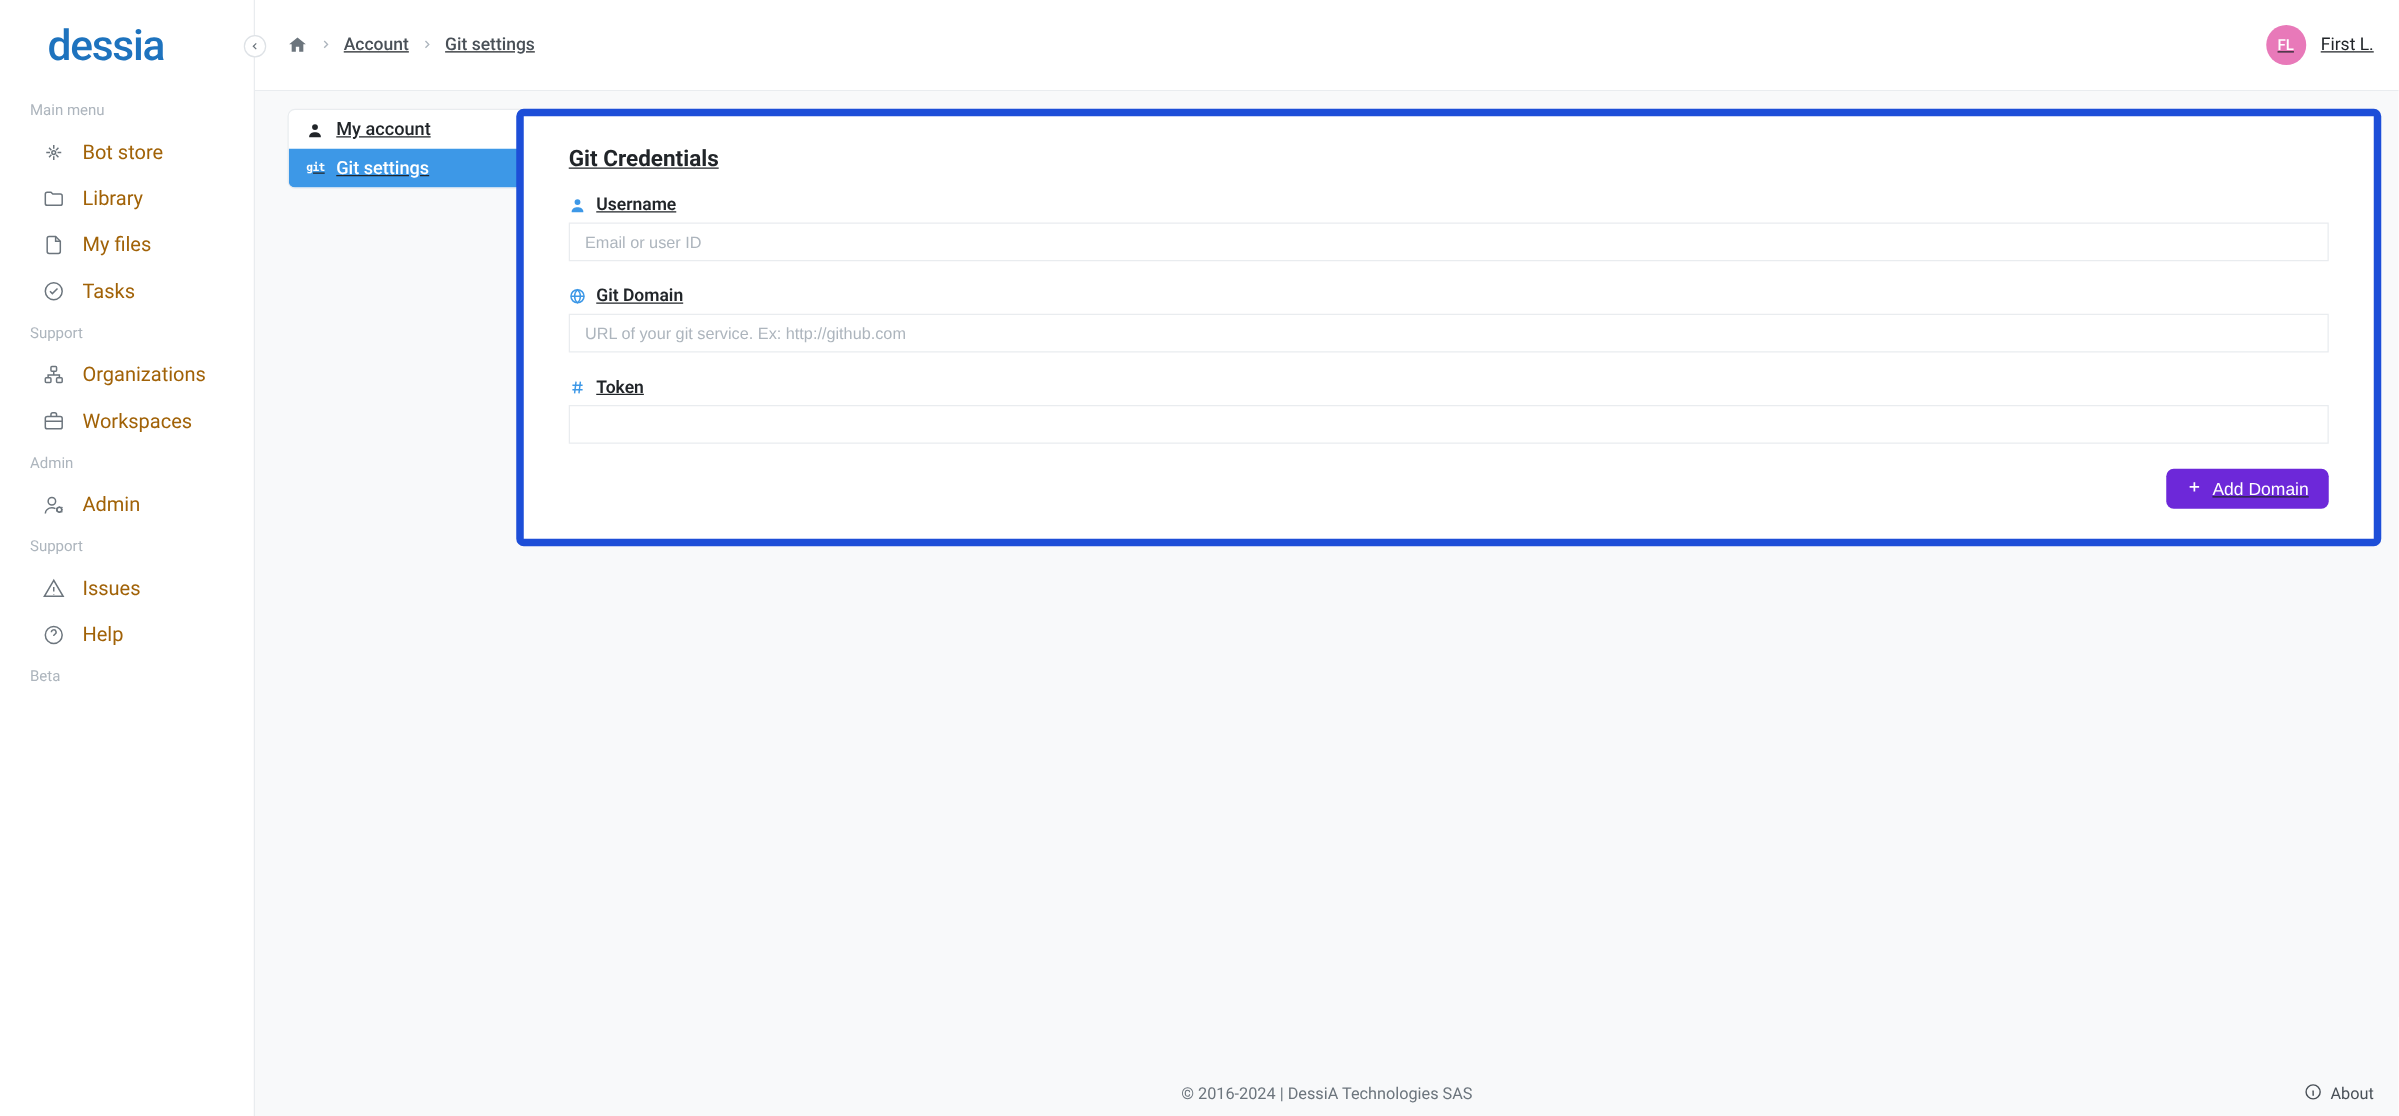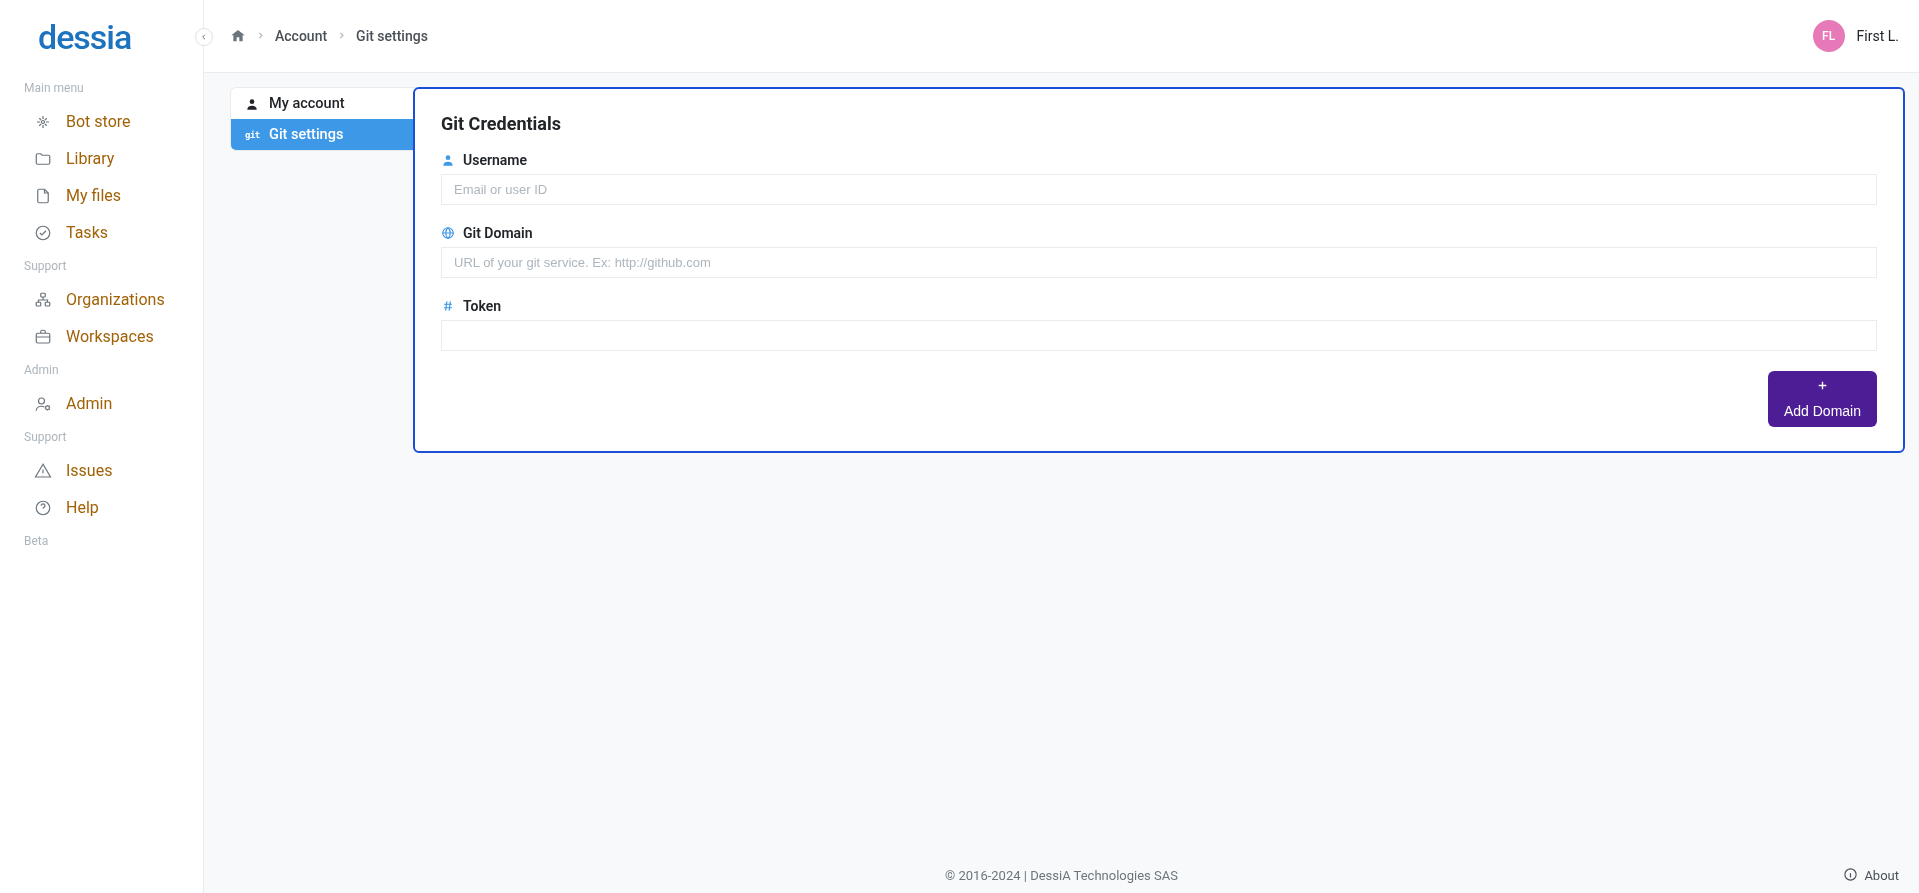--- a/index.html
+++ b/index.html
@@ -62,20 +62,21 @@
     flex-shrink: 0;
   }
   .side-icon svg { stroke: #6c757d; }
 
   
   .main {
     flex: 1;
     display: flex;
     flex-direction: column;
     height: 100%;
+    text-decoration: underline;
   }
   .topbar {
     height: 73px;
     border-bottom: 1px solid #e9ecef;
     display: flex;
     align-items: center;
     padding: 0 20px 0 0;
     position: relative;
   }
   .collapse-btn {
@@ -170,23 +171,23 @@
     background: transparent;
     letter-spacing: -0.5px;
   }
 
   .panel-wrap {
     flex: 1;
     padding: 14px 14px 0 0;
   }
   .panel {
     background: #fff;
-    border: 2px solid #1d4ed8;
+    border: 6px solid #1d4ed8;
     border-radius: 6px;
-    padding: 24px 26px;
+    padding: 24px 36px;
   }
   .panel h2 {
     font-size: 18px;
     font-weight: 700;
     margin-bottom: 18px;
   }
   .field-group { margin-bottom: 20px; }
   .field-label {
     display: flex;
     align-items: center;
@@ -211,32 +212,31 @@
     background: #fff;
     outline: none;
   }
   .field-input::placeholder { color: #adb5bd; }
   .panel-actions {
     display: flex;
     justify-content: flex-end;
     margin-top: 4px;
   }
   .btn-add {
-    background: #4c1d95;
+    background: #6d28d9;
     color: #fff;
     border: none;
     border-radius: 6px;
     padding: 8px 16px;
     font-size: 14px;
     font-weight: 500;
     display: flex;
     align-items: center;
     gap: 8px;
     cursor: pointer;
-    flex-direction: column;
   }
 
   
   .footer {
     position: absolute;
     bottom: 10px;
     left: 0;
     right: 0;
     display: flex;
     align-items: center;

